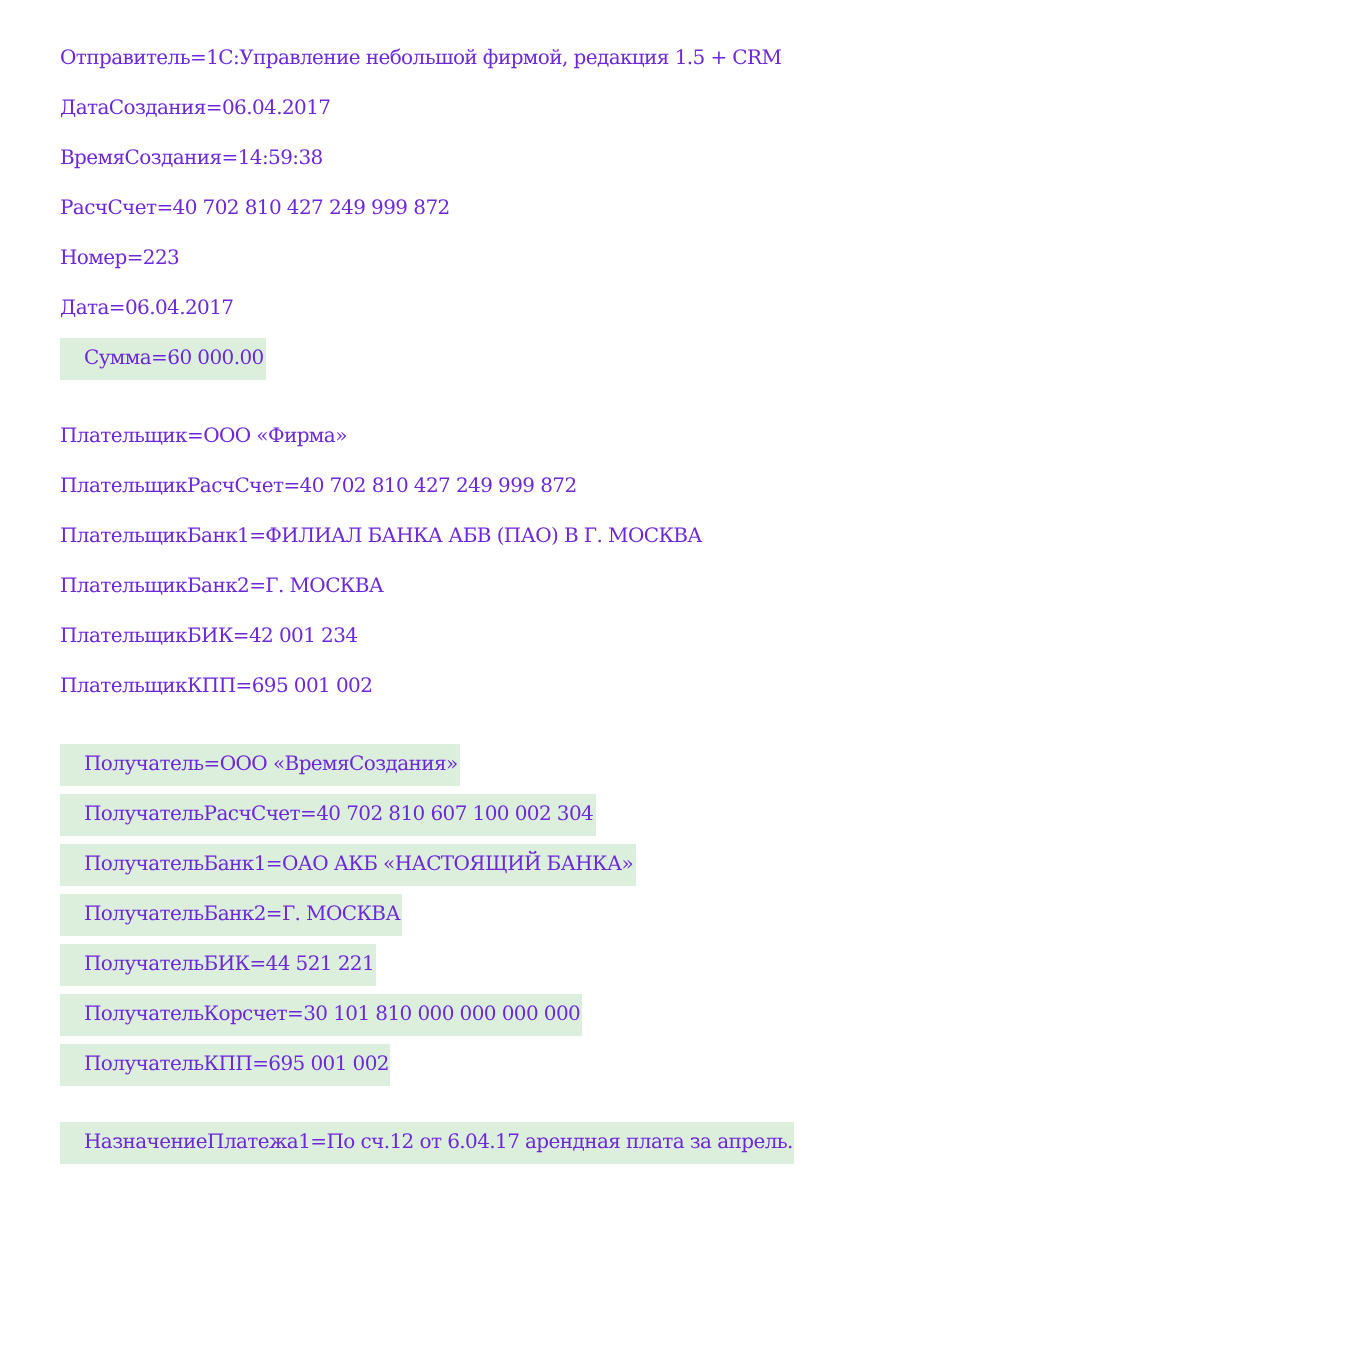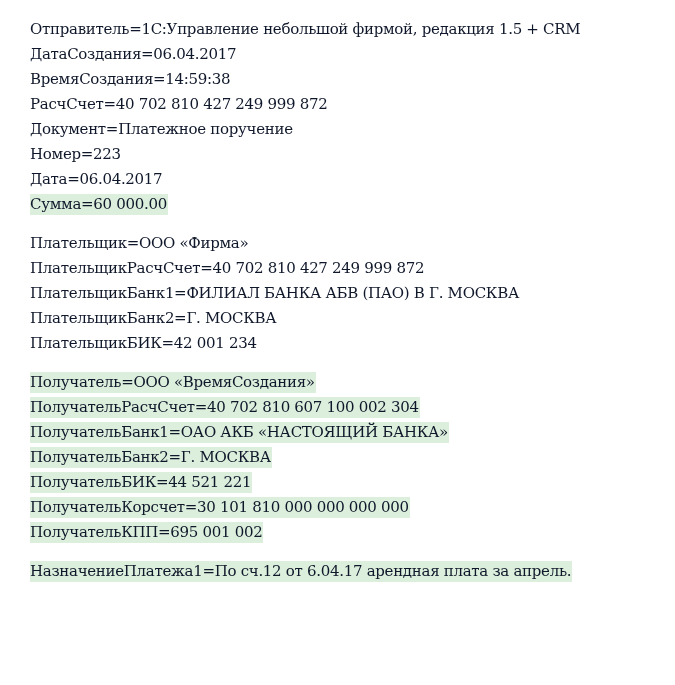--- a/index.html
+++ b/index.html
@@ -1,46 +1,46 @@
 <!DOCTYPE html>
 <html><head>
   <meta charset="utf-8">
   <style>
     html, body { margin: 0; padding: 0; background: #ffffff; }
     body { width: 675px; height: 685px; overflow: hidden; position: relative; }
     .doc {
       position: absolute; left: 30px; top: 17px;
       font-family: "DejaVu Serif", "Liberation Serif", serif;
-      font-size: 15px; color: #0f172a; letter-spacing: -0.3px;
+      font-size: 10px; color: #6d28d9; letter-spacing: -0.3px;
     }
     .line { height: 25px; line-height: 25px; white-space: nowrap; }
     .line span { display: inline-block; height: 21px; line-height: 21px; padding: 0 1px 0 0; }
-    .hl span { background: #dcefdc; }
+    .hl span { background: #dcefdc; padding-left: 12px; }
     .gap { height: 14px; }
   </style>
 </head>
 <body>
 
 <div class="doc">
   <div class="line"><span>Отправитель=1С:Управление небольшой фирмой, редакция 1.5 + CRM</span></div>
   <div class="line"><span>ДатаСоздания=06.04.2017</span></div>
   <div class="line"><span>ВремяСоздания=14:59:38</span></div>
   <div class="line"><span>РасчСчет=40 702 810 427 249 999 872</span></div>
-  <div class="line"><span>Документ=Платежное поручение</span></div>
   <div class="line"><span>Номер=223</span></div>
   <div class="line"><span>Дата=06.04.2017</span></div>
   <div class="line hl"><span>Сумма=60 000.00</span></div>
 
   <div class="gap"></div>
 
   <div class="line"><span>Плательщик=ООО «Фирма»</span></div>
   <div class="line"><span>ПлательщикРасчСчет=40 702 810 427 249 999 872</span></div>
   <div class="line"><span>ПлательщикБанк1=ФИЛИАЛ БАНКА АБВ (ПАО) В Г. МОСКВА</span></div>
   <div class="line"><span>ПлательщикБанк2=Г. МОСКВА</span></div>
   <div class="line"><span>ПлательщикБИК=42 001 234</span></div>
+  <div class="line"><span>ПлательщикКПП=695 001 002</span></div>
 
   <div class="gap"></div>
 
   <div class="line hl"><span>Получатель=ООО «ВремяСоздания»</span></div>
   <div class="line hl"><span>ПолучательРасчСчет=40 702 810 607 100 002 304</span></div>
   <div class="line hl"><span>ПолучательБанк1=ОАО АКБ «НАСТОЯЩИЙ БАНКА»</span></div>
   <div class="line hl"><span>ПолучательБанк2=Г. МОСКВА</span></div>
   <div class="line hl"><span>ПолучательБИК=44 521 221</span></div>
   <div class="line hl"><span>ПолучательКорсчет=30 101 810 000 000 000 000</span></div>
   <div class="line hl"><span>ПолучательКПП=695 001 002</span></div>

